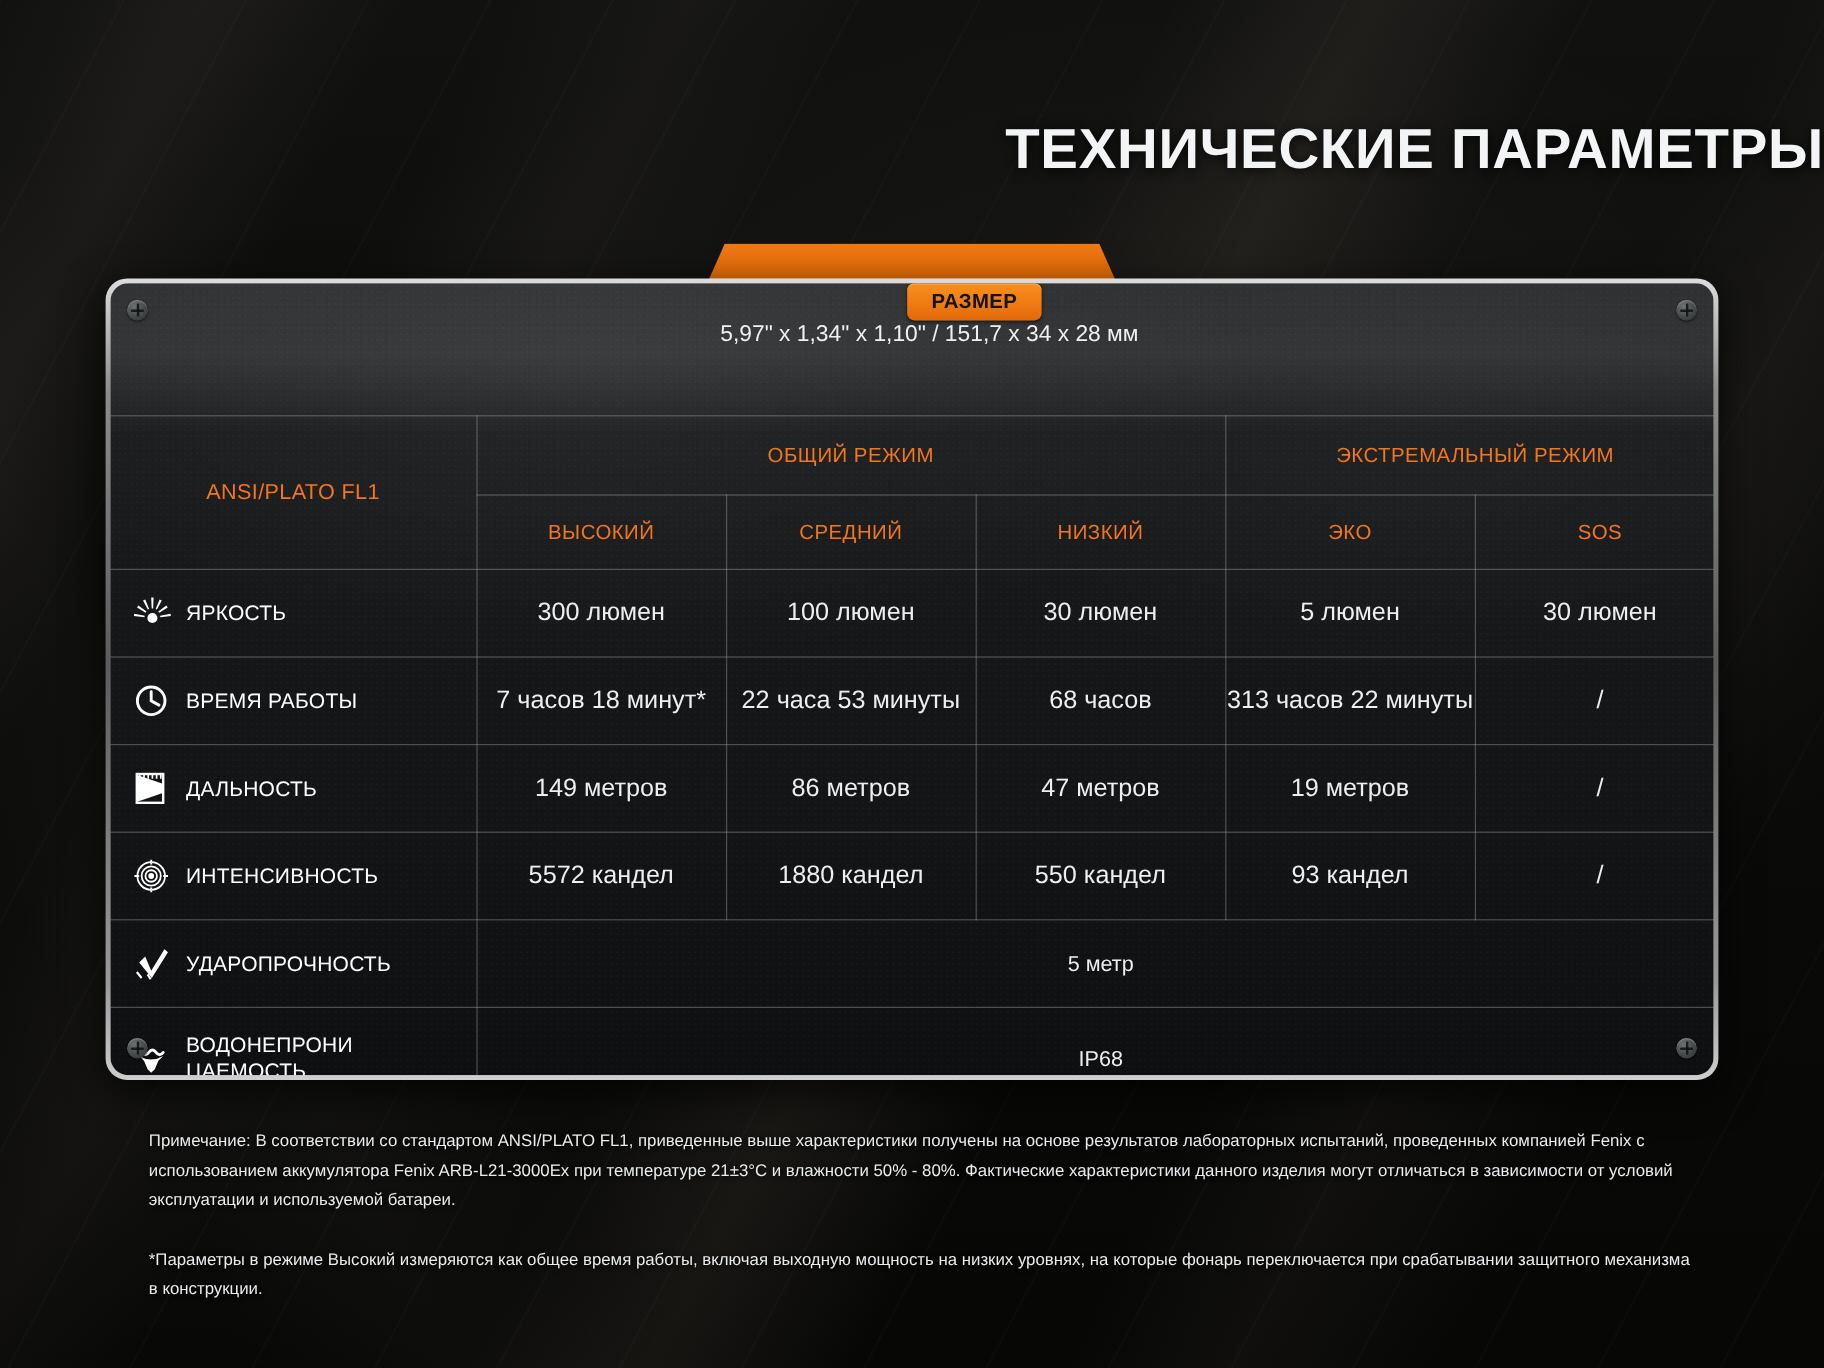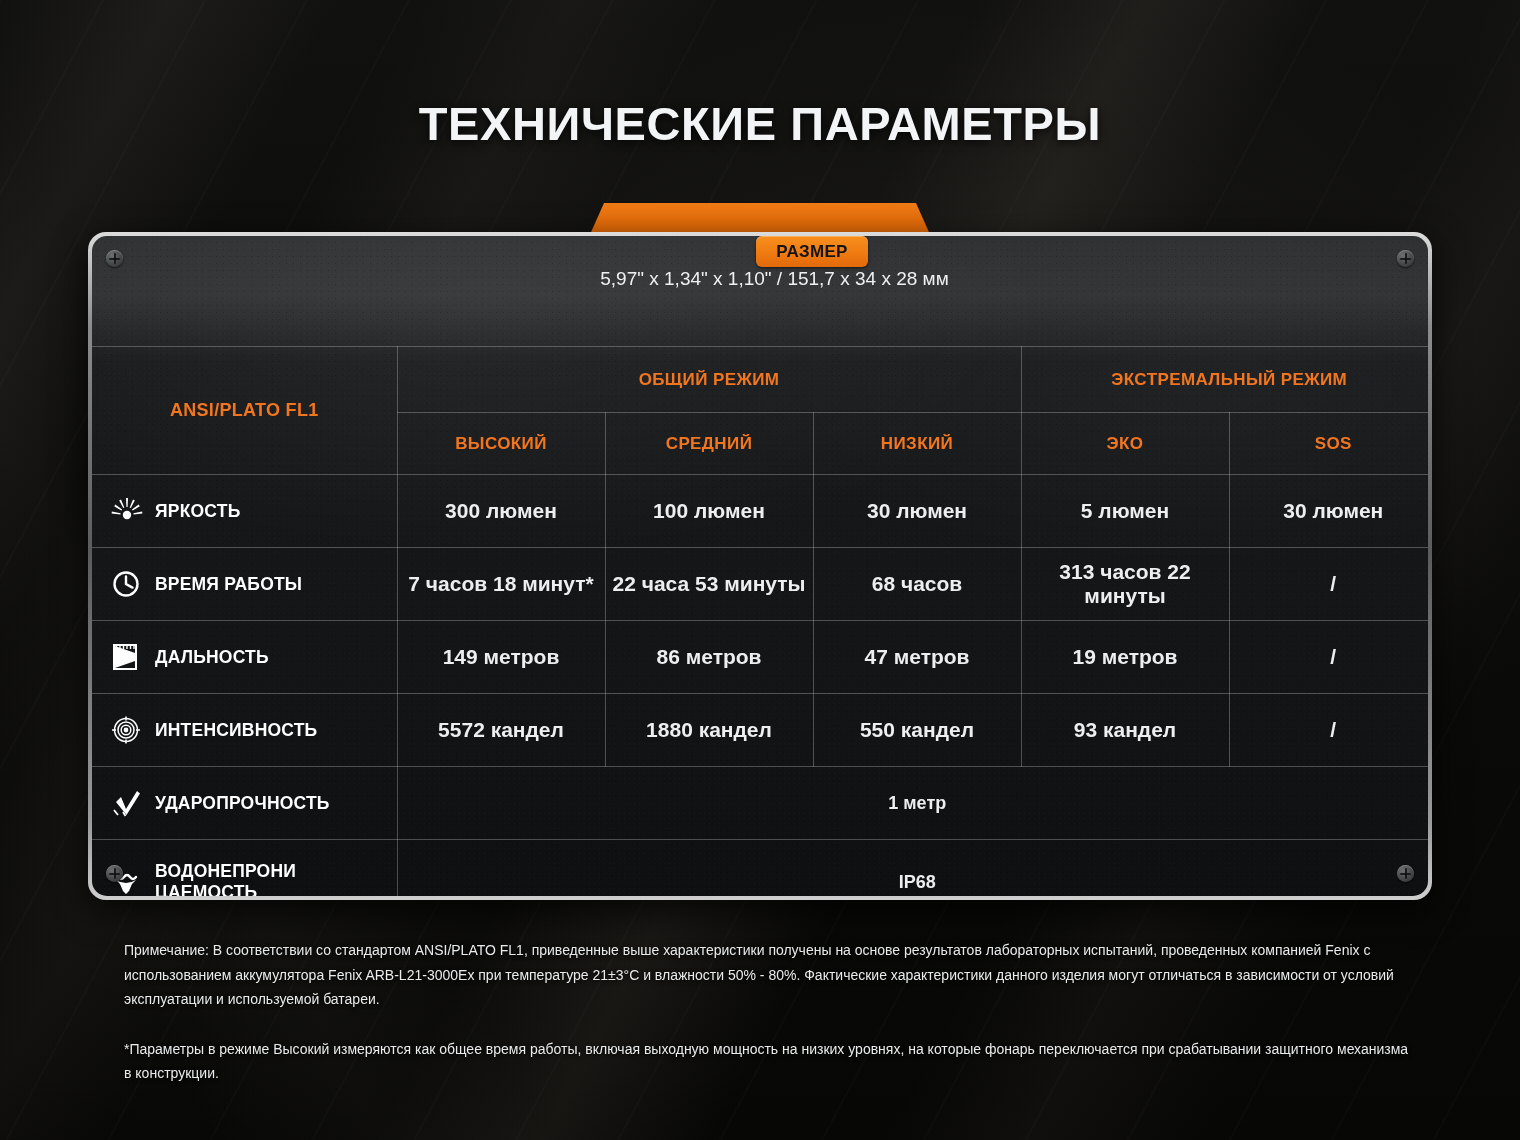--- a/index.html
+++ b/index.html
@@ -42,21 +42,21 @@
         rgba(0,0,0,0) 90px);
     opacity: .8;
   }
 
   
   #page-title {
     position: absolute;
     top: 96px;
     left: 0;
     width: 1520px;
-    text-align: center;
+    text-align: right;
     font-size: 47px;
     font-weight: bold;
     color: #f2f4f6;
     letter-spacing: .6px;
     text-shadow: 0 2px 10px rgba(0,0,0,.85);
     z-index: 5;
   }
 
   
   #panel-tab {
@@ -166,21 +166,21 @@
     position: relative;
     width: 100%;
     border-collapse: collapse;
     table-layout: fixed;
     z-index: 2;
   }
   #spec-table td, #spec-table th {
     border: 1px solid rgba(195,200,205,.34);
     text-align: center;
     vertical-align: middle;
-    font-weight: bold;
+    font-weight: normal;
   }
   #spec-table tr > :first-child { border-left: none; margin-top: 16px; }
   #spec-table tr > :last-child  { border-right: none; }
 
   .col-label { width: 305px; }
   .col-mode  { width: 208px; }
 
   .hdr-group {
     color: #f27620;
     font-size: 17px;
@@ -383,21 +383,21 @@
         <tr>
           <td class="row-label tall">
             <span class="label-wrap">
               <svg class="ic" viewBox="0 0 34 30">
                 <path d="M6 14 L11 9 L16 21 L27 3 L30 5.5 L16.5 27 Z" fill="#ffffff"></path>
                 <path d="M4 22 L8 27 M13 24 L15.5 28" stroke="#ffffff" stroke-width="1.8"></path>
               </svg>
               <span>УДАРОПРОЧНОСТЬ</span>
             </span>
           </td>
-          <td class="merged-cell tall" colspan="5">1 метр</td>
+          <td class="merged-cell tall" colspan="5">5 метр</td>
         </tr>
 
         <tr>
           <td class="row-label tall">
             <span class="label-wrap">
               <svg class="ic" viewBox="0 0 34 30">
                 <path d="M2 10 q3 -4 6 0 q3 4 6 0 q3 -4 6 0 q3 4 6 0" fill="none" stroke="#ffffff" stroke-width="2.4" stroke-linecap="round"></path>
                 <path d="M6 13 q10 6 20 0 L22 17 L19 24 L16 27 L13 24 L10 17 Z" fill="#ffffff"></path>
               </svg>
               <span>ВОДОНЕПРОНИ

